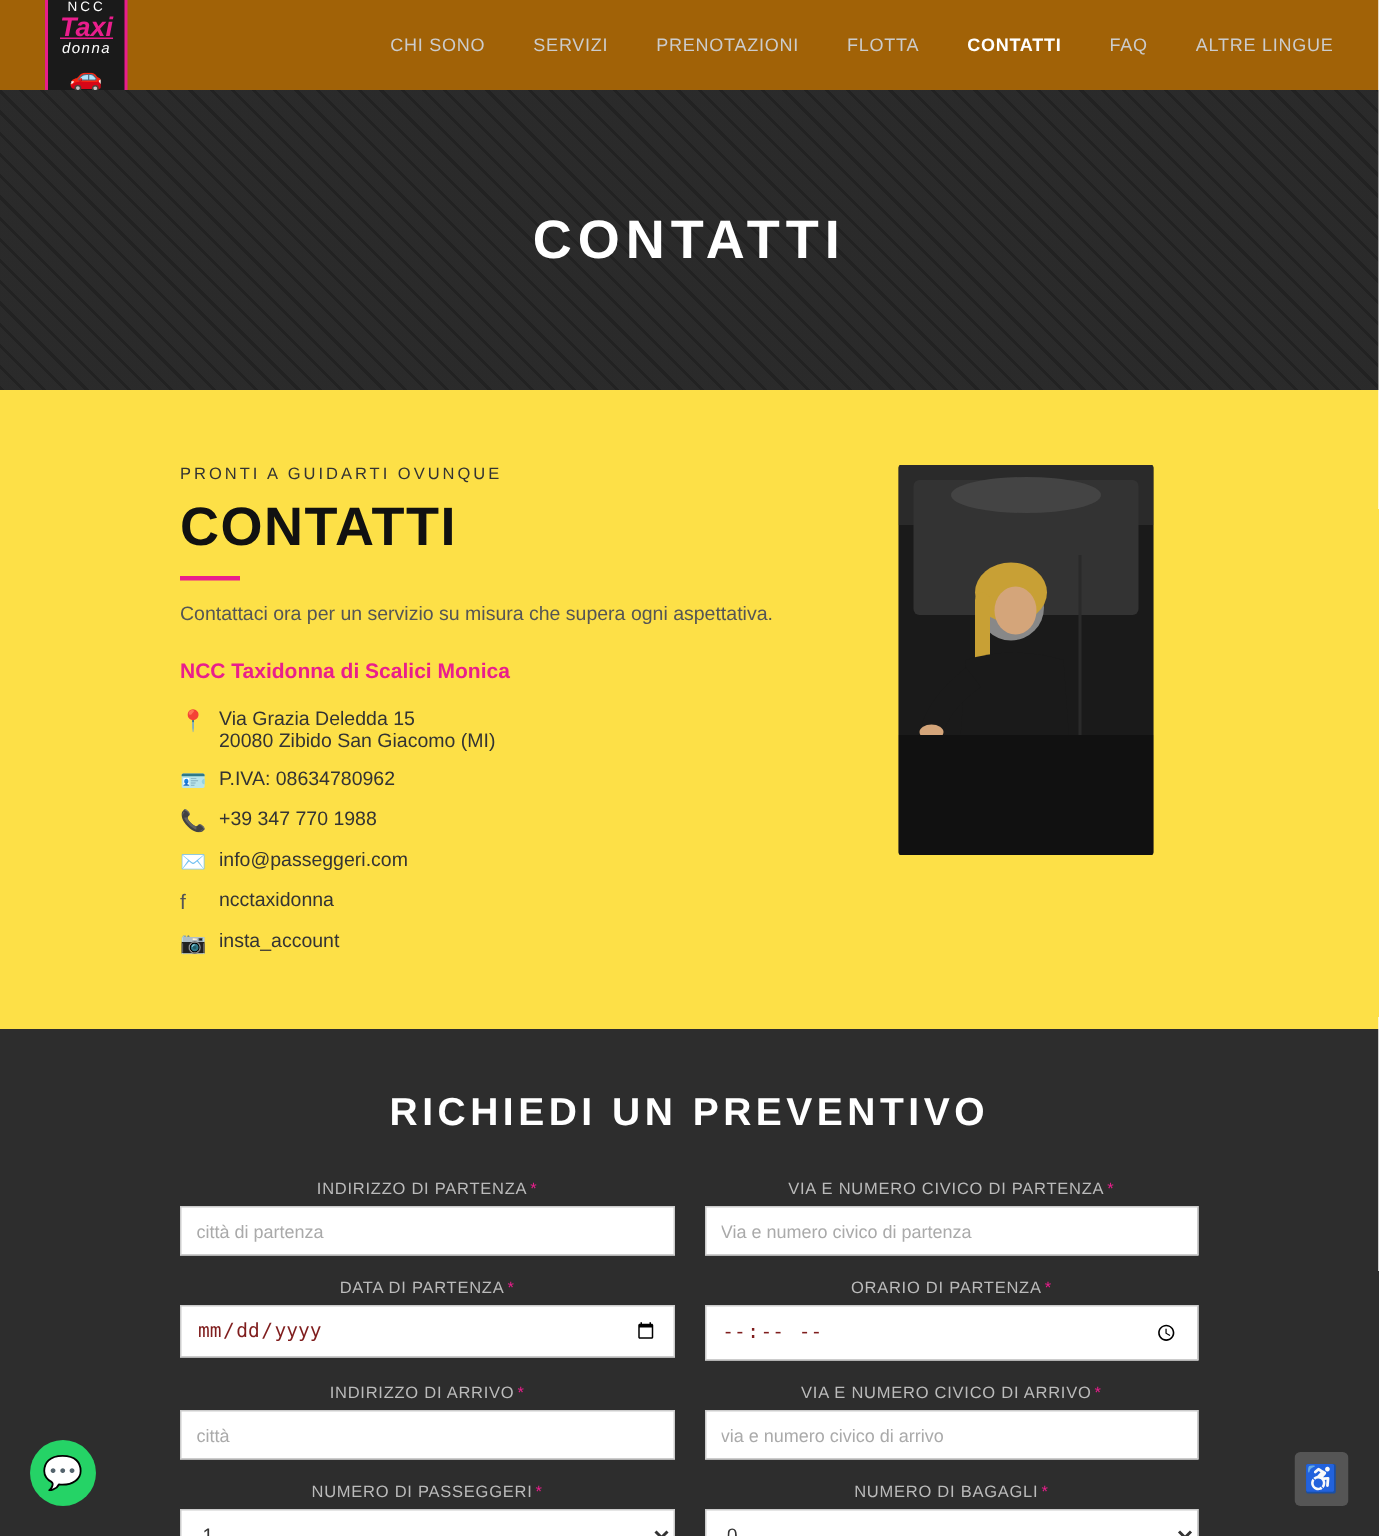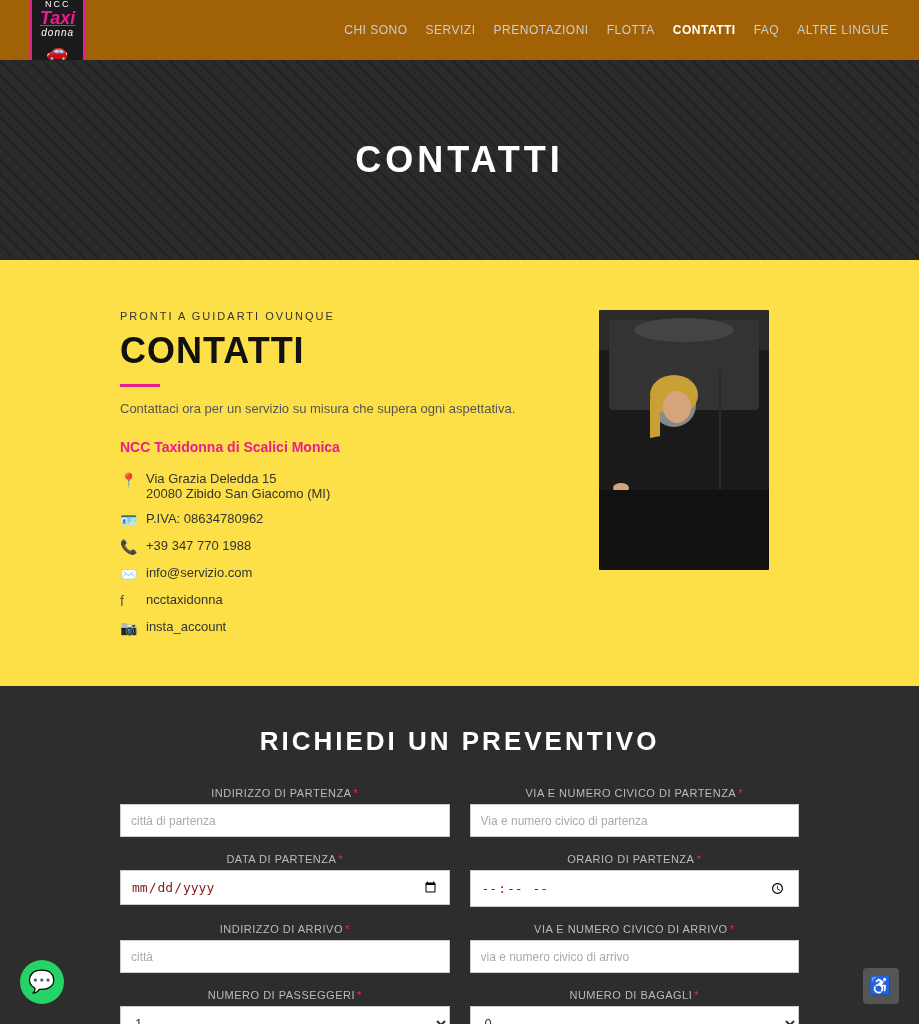--- a/index.html
+++ b/index.html
@@ -46,21 +46,21 @@
       letter-spacing: 1px;
       font-style: italic;
     }
     .logo-car {
       color: #aaa;
       font-size: 18px;
       margin-top: 2px;
     }
     nav {
       display: flex;
-      gap: 18px;
+      gap: 32px;
     }
     nav a {
       color: #ccc;
       text-decoration: none;
       font-size: 12px;
       letter-spacing: 0.5px;
       text-transform: uppercase;
     }
     nav a.active {
       color: #fff;
@@ -322,21 +322,21 @@
       <li>
         <span class="icon icon-tax">🪪</span>
         <span>P.IVA: 08634780962</span>
       </li>
       <li>
         <span class="icon icon-phone">📞</span>
         <span>+39 347 770 1988</span>
       </li>
       <li>
         <span class="icon icon-email">✉️</span>
-        <span>info@servizio.com</span>
+        <span>info@passeggeri.com</span>
       </li>
       <li>
         <span class="icon icon-fb">f</span>
         <span>ncctaxidonna</span>
       </li>
       <li>
         <span class="icon icon-ig">📷</span>
         <span>insta_account</span>
       </li>
     </ul>

